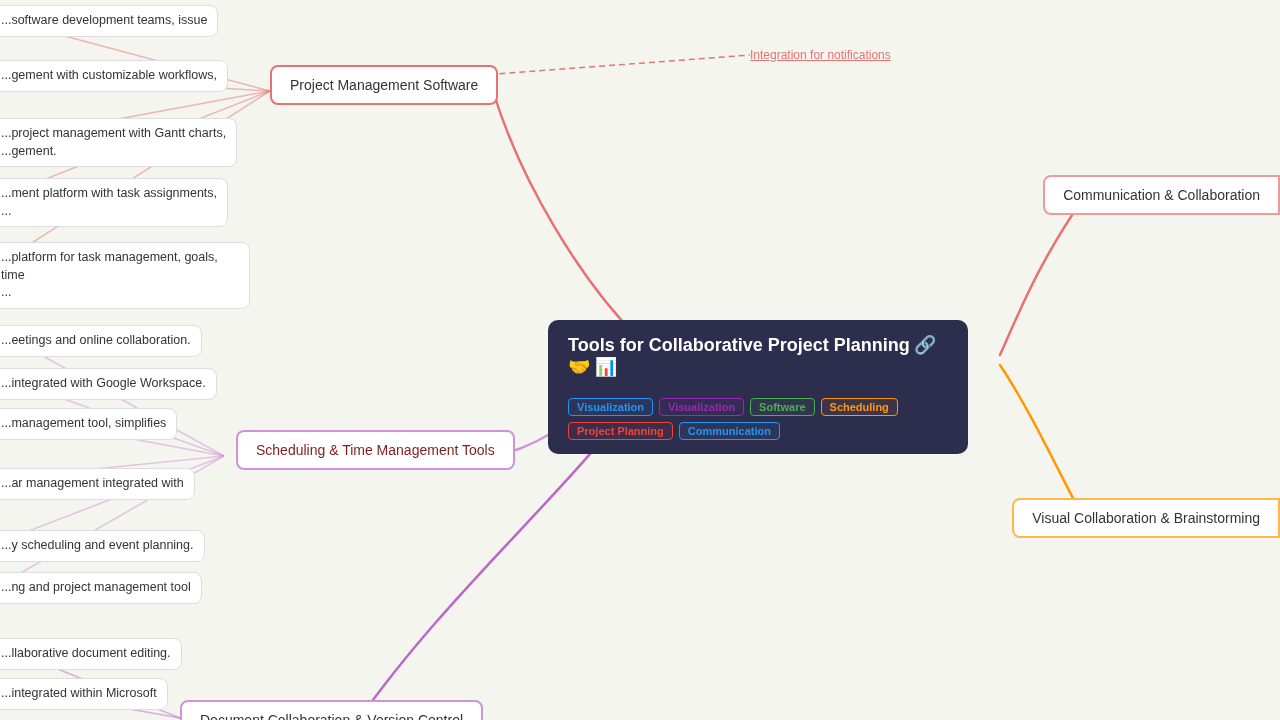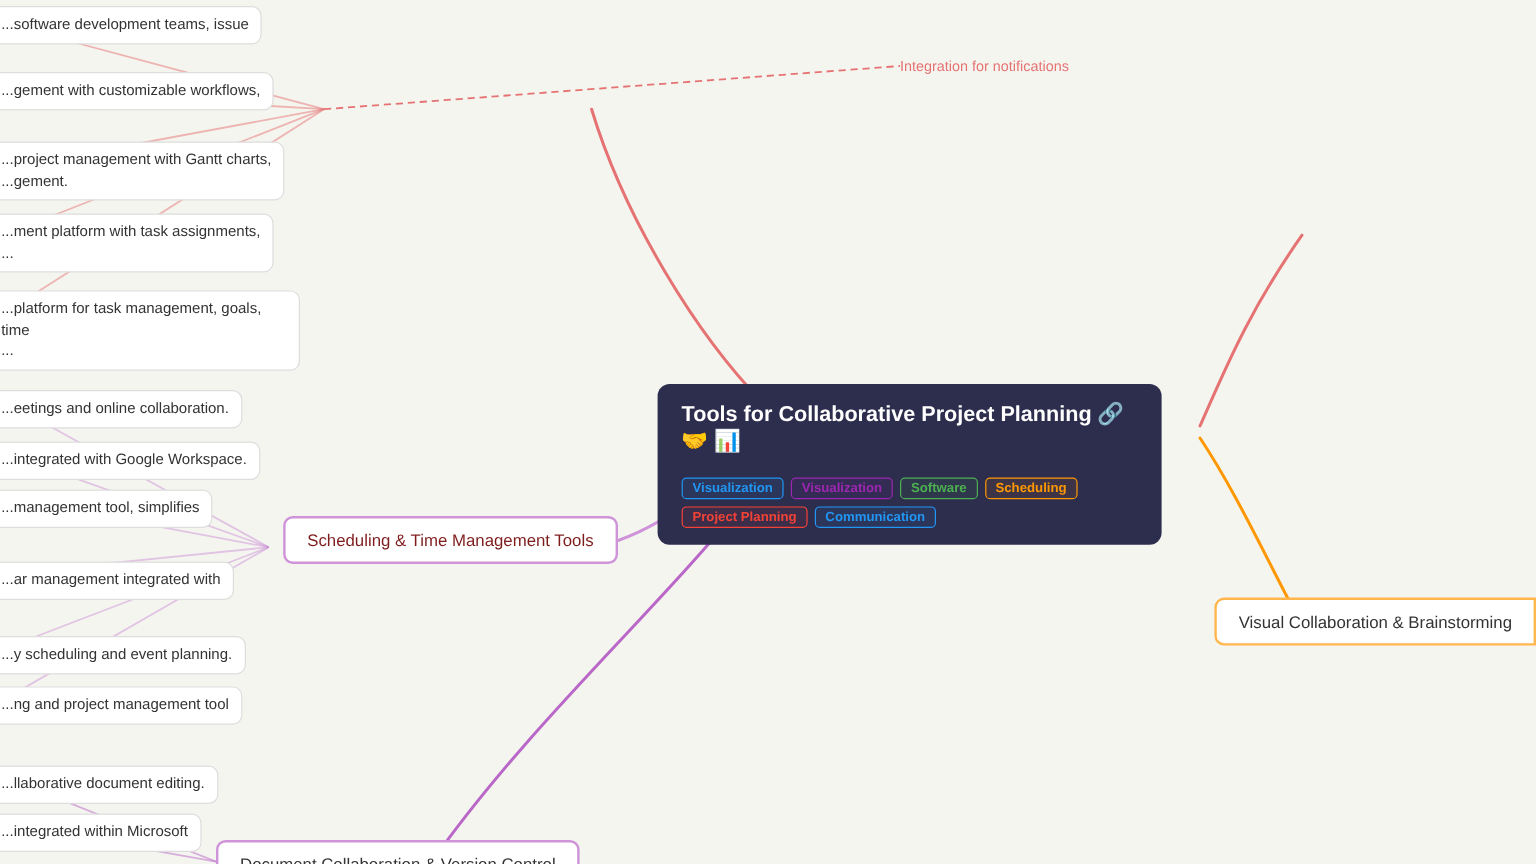--- a/index.html
+++ b/index.html
@@ -96,20 +96,21 @@
     }
 
     
     .dashed-label {
       position: absolute;
       font-size: 12px;
       color: #e57373;
       z-index: 5;
       top: 48px;
       left: 750px;
+      text-decoration: underline;
     }
   </style>
 </head>
 <body>
 
 <div class="canvas">
 
   <svg class="connections">
 
     <path d="M 640 340 C 580 280, 520 180, 493 91" stroke="#e57373" stroke-width="2.5" fill="none" stroke-linecap="round"></path>
@@ -146,25 +147,31 @@
     <div class="tags">
       <span class="tag tag-visualization">Visualization</span>
       <span class="tag tag-collaboration">Visualization</span>
       <span class="tag tag-software">Software</span>
       <span class="tag tag-scheduling">Scheduling</span>
       <span class="tag tag-project-planning">Project Planning</span>
       <span class="tag tag-communication">Communication</span>
     </div>
   </div>
 
+  <div class="node node-project" style="left: 270px; top: 65px;">
+    <span>Project Management Software</span>
+  </div>
 
   <div class="node node-scheduling" style="left: 224px; top: 430px;">
     <span>Scheduling &amp; Time Management Tools</span>
   </div>
 
+  <div class="node" style="border-color: #ef9a9a; color: #333; position: absolute; right: 0px; top: 175px; border-radius: 8px 0 0 8px;">
+    <span>Communication &amp; Collaboration</span>
+  </div>
 
   <div class="node" style="border-color: #ffb74d; color: #333; position: absolute; right: 0px; top: 498px; border-radius: 8px 0 0 8px; text-align: right;">
     <span>Visual Collaboration &amp; Brainstorming</span>
   </div>
 
   <div class="node" style="border-color: #ce93d8; color: #333; position: absolute; left: 180px; top: 700px; border-radius: 8px;">
     <span>Document Collaboration &amp; Version Control</span>
   </div>
 
   <div class="dashed-label">Integration for notifications</div>

